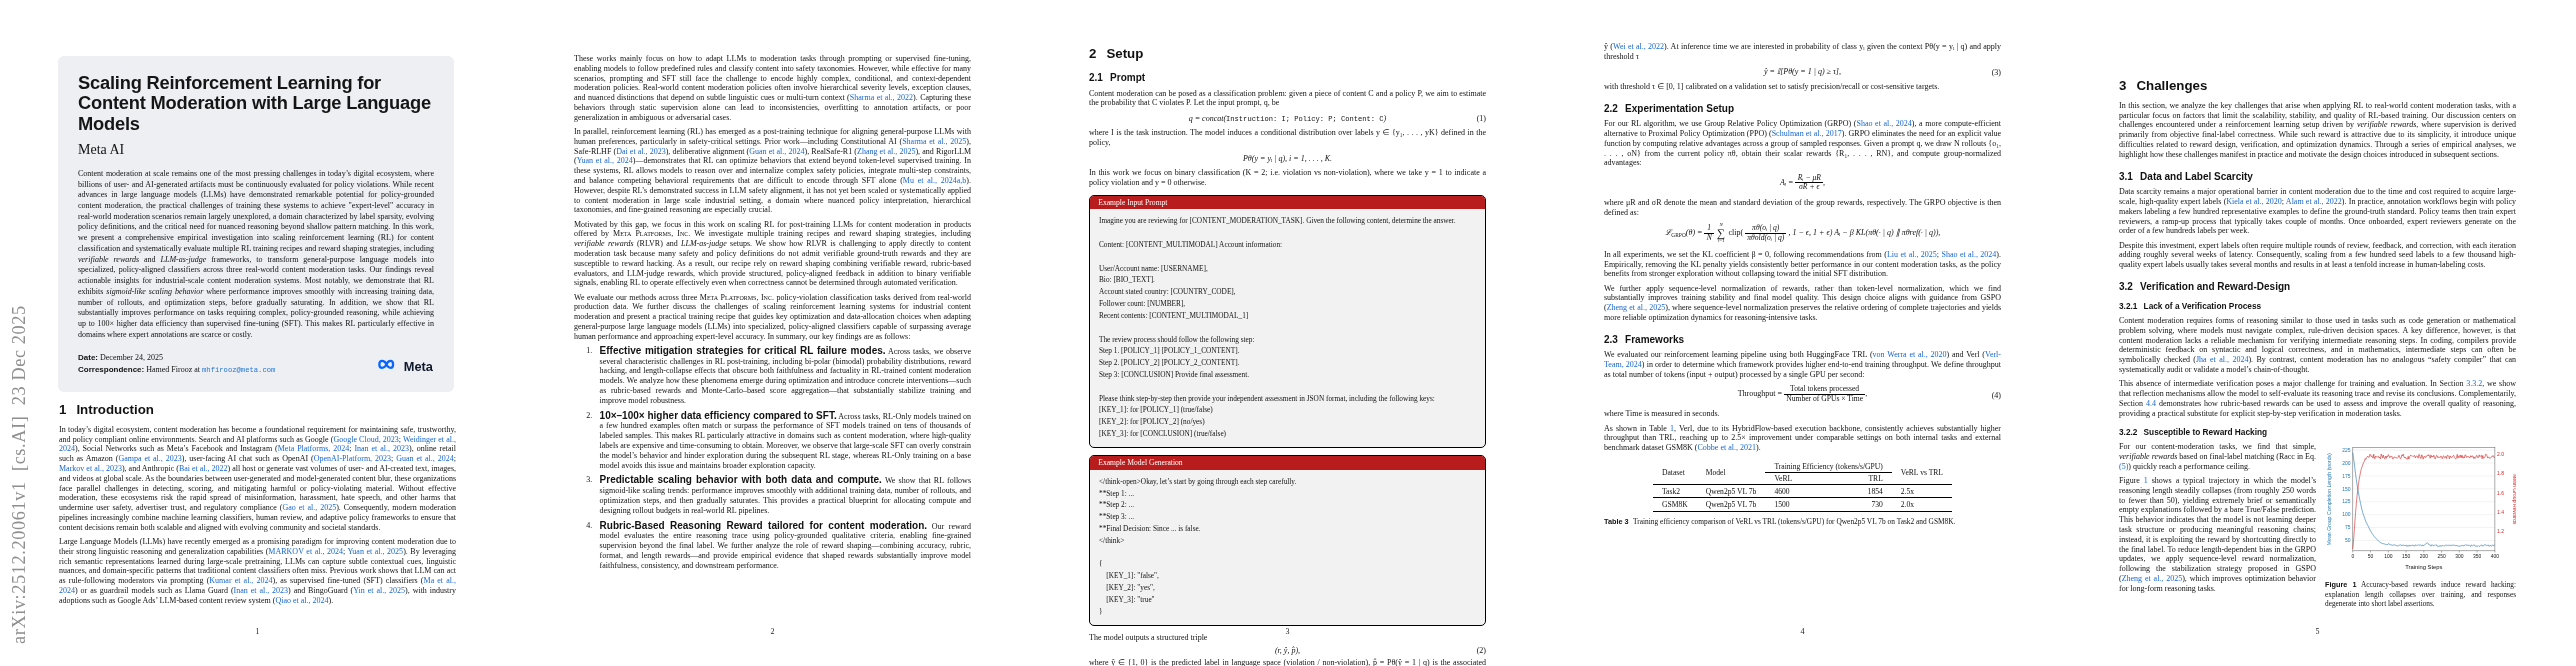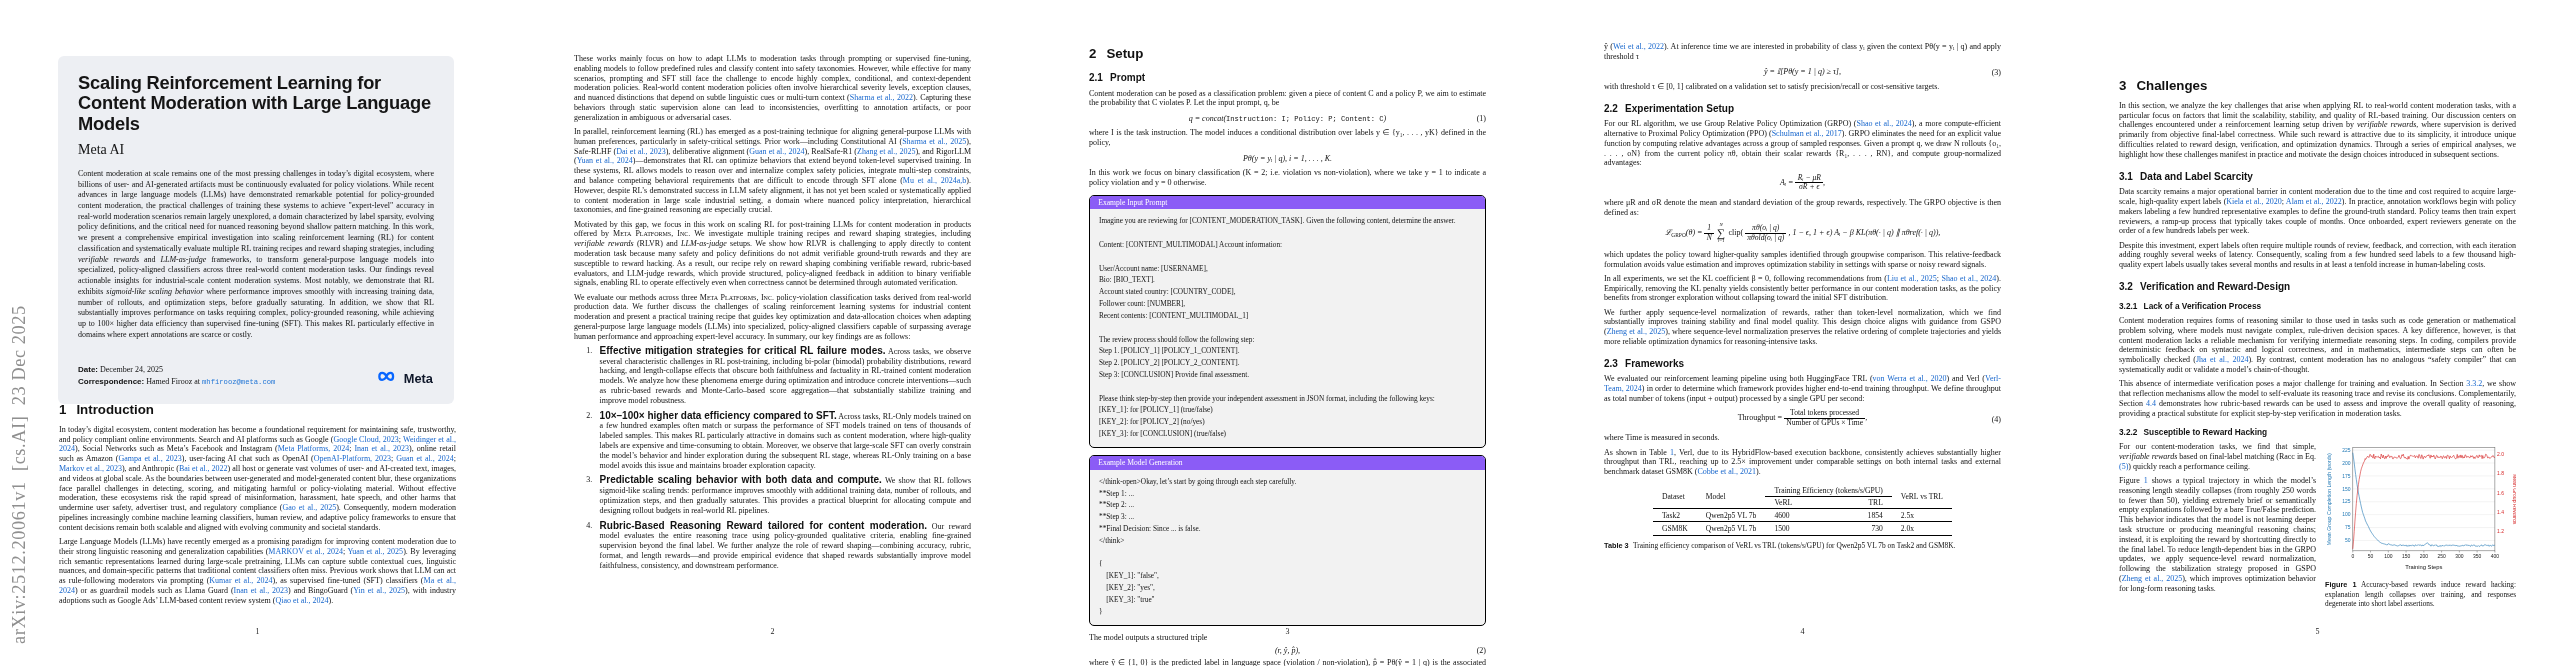--- a/index.html
+++ b/index.html
@@ -26,21 +26,21 @@
       font-family:"Liberation Serif",serif;font-size:18.3px;color:#8f8f8f;
       white-space:pre;letter-spacing:0.6px;}
   .graybox{position:absolute;left:58px;top:56px;width:396px;background:#edeff3;
       border-radius:6px;padding:16.7px 20px 15.6px 20px;box-sizing:border-box;}
   .ptitle{font-family:"Liberation Sans",sans-serif;font-weight:bold;font-size:18.3px;
       line-height:1.13;color:#151515;letter-spacing:-0.2px;}
   .pauthors{font-family:"Liberation Sans",sans-serif;font-weight:bold;font-size:8.5px;
       line-height:1.38;margin-top:7.2px;color:#1b1b1b;}
   .paffil{font-size:14px;margin-top:7.2px;}
   .pabstract{font-size:8px;line-height:1.34;text-align:justify;margin-top:11px;}
-  .meta-block{margin-top:24px;font-size:8px;line-height:1.5;position:relative;}
+  .meta-block{margin-top:12px;font-size:8px;line-height:1.5;position:relative;}
   .mlabel{font-family:"Liberation Sans",sans-serif;font-weight:bold;}
   .mono-link{font-family:"Liberation Mono","DejaVu Sans Mono",monospace;font-size:7.2px;color:#2477d6;text-decoration:none;}
   .metalogo{position:absolute;right:1.1px;bottom:0px;display:flex;align-items:center;gap:3.9px;}
   .metalogo .mtext{font-family:"Liberation Sans",sans-serif;font-weight:bold;font-size:12.8px;color:#0f172a;}
   
   .item{font-size:8px;line-height:9.8px;text-align:justify;margin:0 0 5px 0;padding-left:25.6px;position:relative;}
   .item .inum{position:absolute;left:12.2px;}
   .ilead{font-family:"Liberation Sans",sans-serif;font-weight:bold;font-size:10px;}
   
   .eqrow{position:relative;text-align:center;margin:5.6px 0 5.6px 0;font-size:8px;font-style:italic;}
@@ -49,21 +49,21 @@
   .frac{display:inline-block;vertical-align:middle;text-align:center;line-height:1.15;font-size:0.95em;}
   .frac>span{display:block;padding:0 2.2px;}
   .frac .den{border-top:0.6px solid #000;}
   .up{font-style:normal;}
   .sum{display:inline-flex;flex-direction:column;align-items:center;vertical-align:middle;line-height:1;margin:0 1.1px;}
   .sum .lim{font-size:0.6em;}
   .sum .sym{font-size:1.45em;font-style:normal;}
   .ssub{font-size:0.68em;vertical-align:-0.32em;}
   
   .xbox{border:1.1px solid #000;border-radius:5px;background:#f2f2f2;margin:7.2px 0;overflow:hidden;}
-  .xbox .hdr{background:#8b5cf6;color:#fff;padding:2.2px 8.3px;font-size:7.6px;}
+  .xbox .hdr{background:#b91c1c;color:#fff;padding:2.2px 8.3px;font-size:7.6px;}
   .xbox .bd{padding:6.1px 9px 7.2px 9px;white-space:pre-wrap;font-size:7.3px;line-height:1.62;}
   
   .t1wrap{margin-top:7.8px;}
   table.t1{border-collapse:collapse;margin:0 auto;font-size:7.6px;}
   table.t1 th{font-weight:normal;text-align:left;padding:1.1px 9px;}
   table.t1 td{padding:1.7px 9px;}
   table.t1 .grp{border-bottom:0.6px solid #000;}
   table.t1 tr.r1 td{border-top:0.8px solid #000;}
   table.t1 tr.r2 td{border-top:0.4px solid #000;border-bottom:0.7px solid #000;}
   .tcap{font-size:7.4px;margin-top:5.6px;text-align:justify;}
@@ -195,21 +195,20 @@
         <span class="frac"><span>1</span><span class="den">N</span></span>
         <span class="sum">
             <span class="lim">N</span>
             <span class="sym">∑</span>
             <span class="lim">i=1</span>
           </span>
         <span class="up"> clip(</span>
         <span class="frac"><span>πθ(oᵢ | q)</span><span class="den">πθold(oᵢ | q)</span></span>
         <span>, 1 − ϵ, 1 + ϵ) Aᵢ  −  β KL(πθ(· | q) ∥ πθref(· | q)),</span>
       </div>
-      <p class="body rich">which updates the policy toward higher-quality samples identified through groupwise comparison. This relative-feedback formulation avoids value estimation and improves optimization stability in settings with sparse or noisy reward signals.</p>
       <p class="body rich">In all experiments, we set the KL coefficient β = 0, following recommendations from (<span class="cite">Liu et al., 2025</span>; <span class="cite">Shao et al., 2024</span>). Empirically, removing the KL penalty yields consistently better performance in our content moderation tasks, as the policy benefits from stronger exploration without collapsing toward the initial SFT distribution.</p>
       <p class="body rich">We further apply sequence-level normalization of rewards, rather than token-level normalization, which we find substantially improves training stability and final model quality. This design choice aligns with guidance from GSPO (<span class="cite">Zheng et al., 2025</span>), where sequence-level normalization preserves the relative ordering of complete trajectories and yields more reliable optimization dynamics for reasoning-intensive tasks.</p>
       <div class="h2"><span class="num">2.3</span><span>Frameworks</span></div>
       <p class="body rich">We evaluated our reinforcement learning pipeline using both HuggingFace TRL (<span class="cite">von Werra et al., 2020</span>) and Verl (<span class="cite">Verl-Team, 2024</span>) in order to determine which framework provides higher end-to-end training throughput. We define throughput as total number of tokens (input + output) processed by a single GPU per second:</p>
       <div class="eqrow">
         <span class="up">Throughput = </span><span class="frac up"><span>Total tokens processed</span><span class="den">Number of GPUs × Time</span></span><span class="up">,</span>
         <span class="eqtag">(4)</span>
       </div>
       <p class="body rich">where Time is measured in seconds.</p>
       <p class="body rich">As shown in Table <span class="cite">1</span>, Verl, due to its HybridFlow-based execution backbone, consistently achieves substantially higher throughput than TRL, reaching up to 2.5× improvement under comparable settings on both internal tasks and external benchmark dataset GSM8K (<span class="cite">Cobbe et al., 2021</span>).</p>

